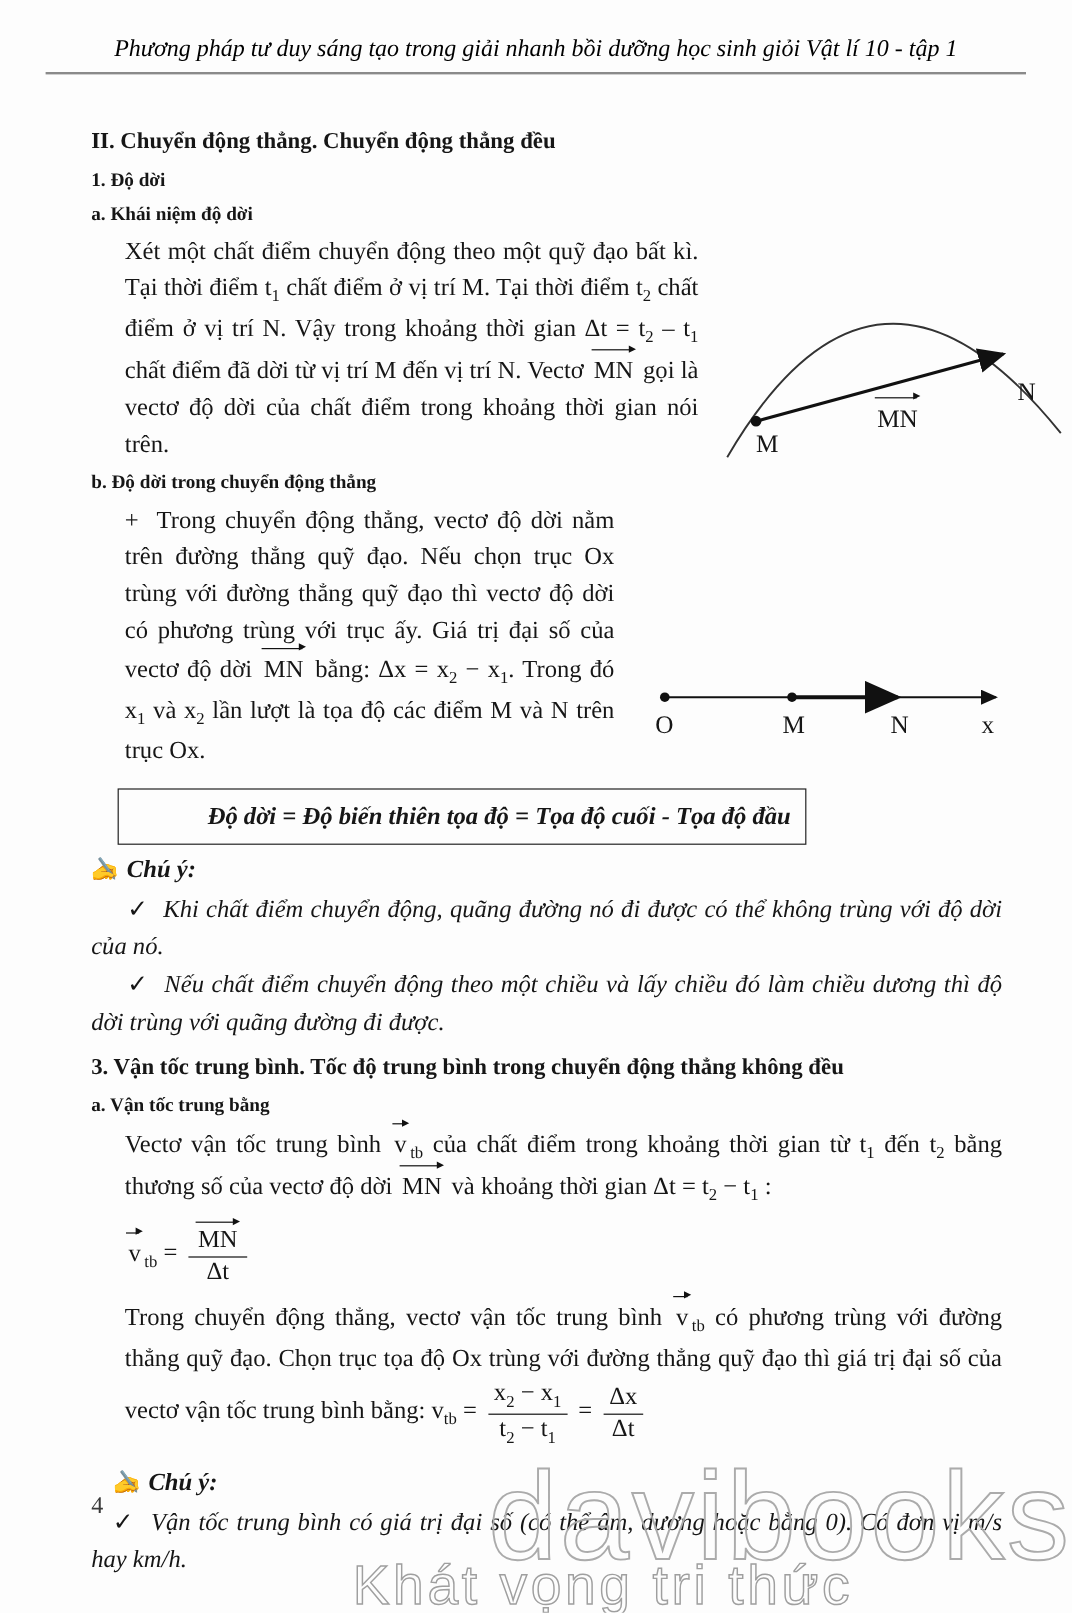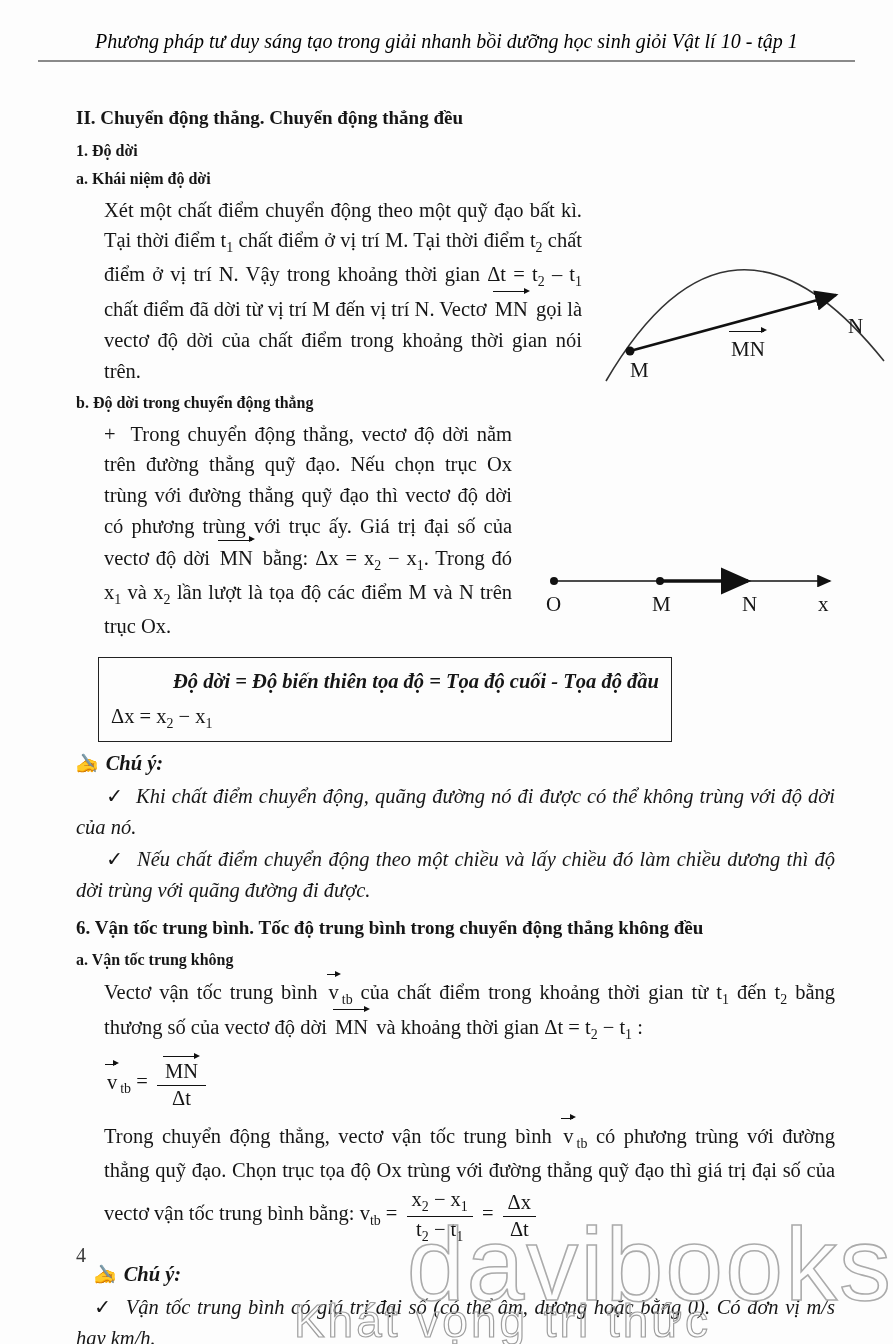--- a/index.html
+++ b/index.html
@@ -112,31 +112,30 @@
       </svg>
       <span style="left:4px;top:26px;">O</span>
       <span style="left:110px;top:26px;">M</span>
       <span style="left:200px;top:26px;">N</span>
       <span style="left:276px;top:26px;">x</span>
     </div>
   </div>
 
   <div class="rulebox">
     <div class="bl1">Độ dời = Độ biến thiên tọa độ = Tọa độ cuối - Tọa độ đầu</div>
-    <div class="bl2">Δx = x<sub>2</sub> − x<sub>1</sub></div>
   </div>
 
   <div class="note-title">
     <span class="note-marker">✍</span><span>Chú ý:</span>
   </div>
   <div class="note-item"><span class="check">✓</span>&nbsp; Khi chất điểm chuyển động, quãng đường nó đi được có thể không trùng với độ dời của nó.</div>
   <div class="note-item"><span class="check">✓</span>&nbsp; Nếu chất điểm chuyển động theo một chiều và lấy chiều đó làm chiều dương thì độ dời trùng với quãng đường đi được.</div>
 
-  <div class="h-sec" style="margin-top:8px;">6. Vận tốc trung bình. Tốc độ trung bình trong chuyển động thẳng không đều</div>
-  <div class="h-sub">a. Vận tốc trung không</div>
+  <div class="h-sec" style="margin-top:8px;">3. Vận tốc trung bình. Tốc độ trung bình trong chuyển động thẳng không đều</div>
+  <div class="h-sub">a. Vận tốc trung bằng</div>
 
   <div class="para" style="margin-left:28px;">Vectơ vận tốc trung bình <span class="vec">v</span><sub>tb</sub> của chất điểm trong khoảng thời gian từ t<sub>1</sub> đến t<sub>2</sub> bằng thương số của vectơ độ dời <span class="vec">MN</span> và khoảng thời gian Δt = t<sub>2</sub> − t<sub>1</sub> :</div>
 
   <div class="standalone"><span class="vec">v</span><sub>tb</sub> = <span class="frac">
         <span class="fx-top"><span class="vec">MN</span></span>
         <span class="fx-bot">Δt</span>
       </span></div>
 
   <div class="para" style="margin-left:28px;">Trong chuyển động thẳng, vectơ vận tốc trung bình <span class="vec">v</span><sub>tb</sub> có phương trùng với đường thẳng quỹ đạo. Chọn trục tọa độ Ox trùng với đường thẳng quỹ đạo thì giá trị đại số của vectơ vận tốc trung bình bằng: v<sub>tb</sub> = <span class="frac">
         <span class="fx-top">x<sub>2</sub> − x<sub>1</sub></span>

